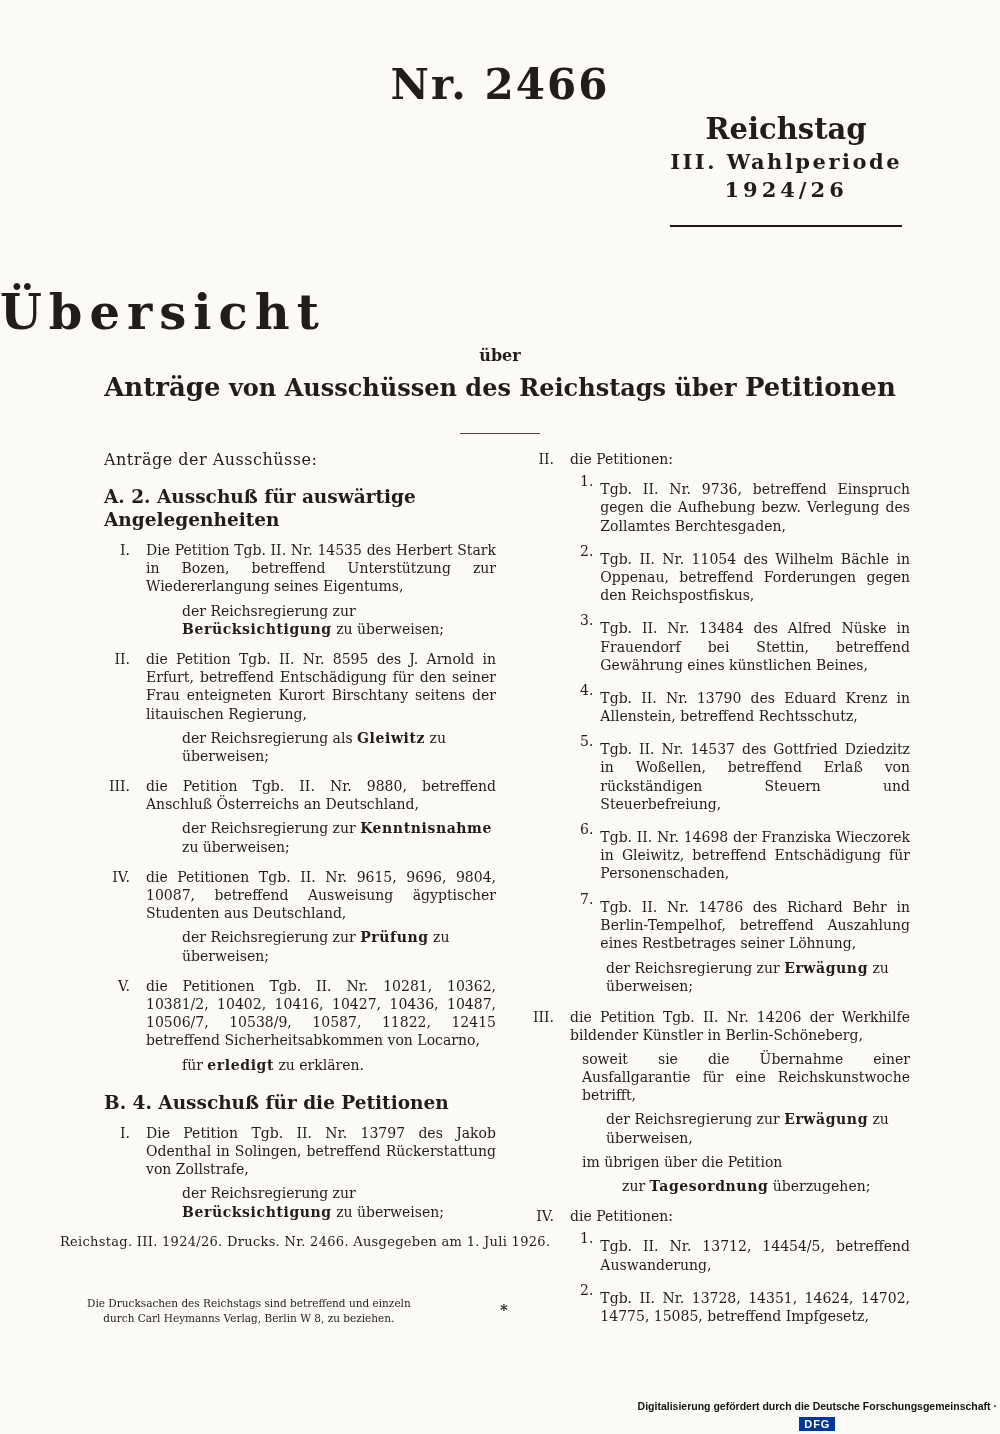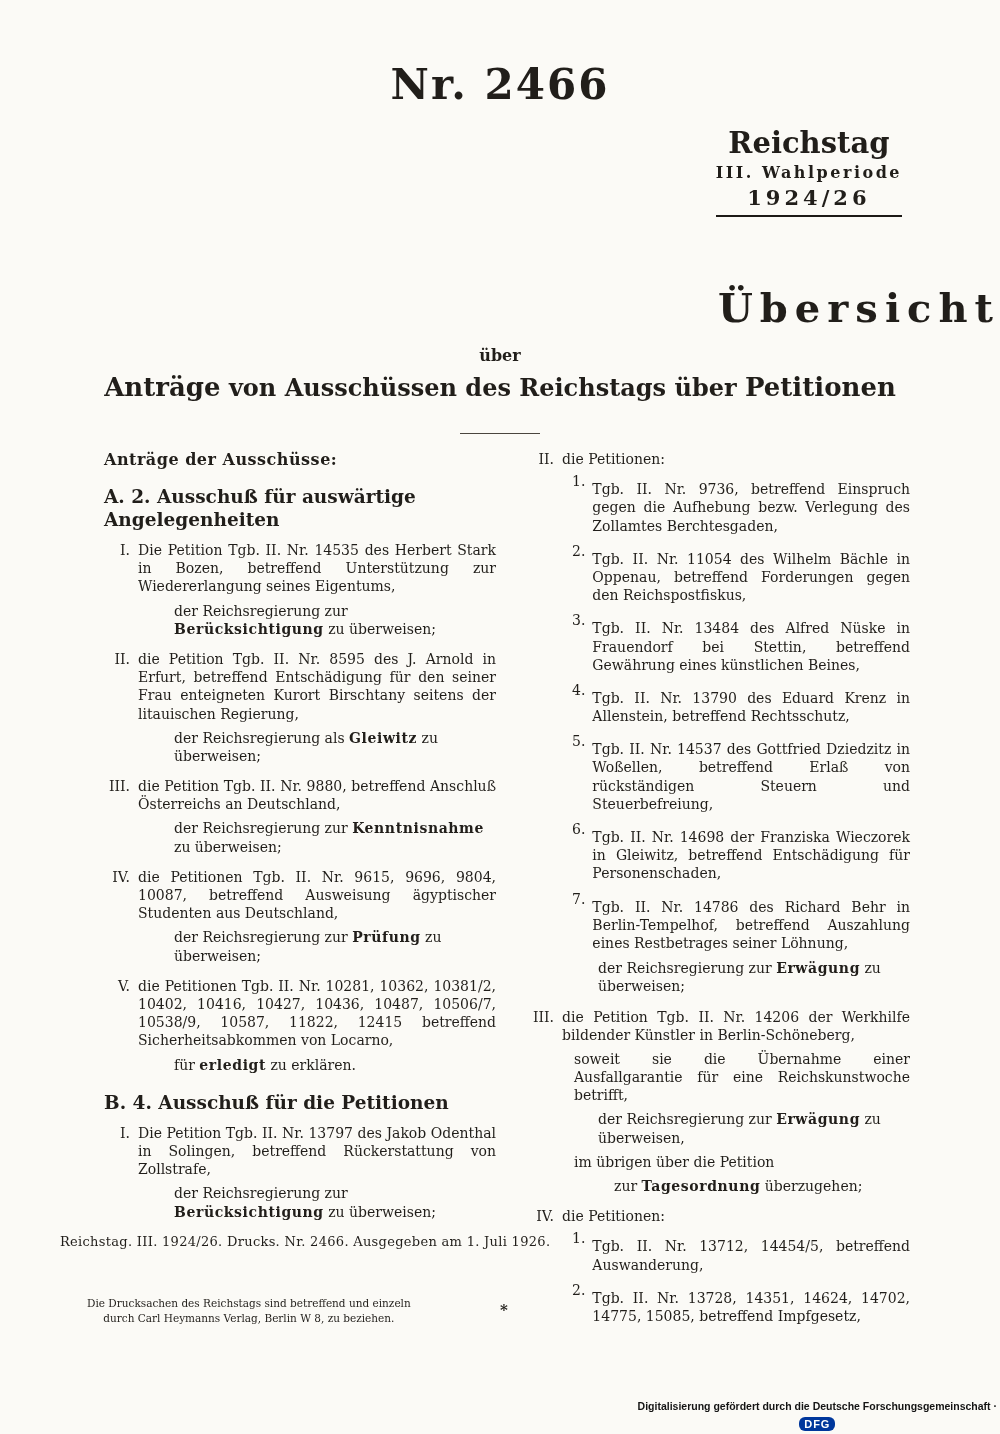--- a/index.html
+++ b/index.html
@@ -7,30 +7,30 @@
   .page {
     position:relative; width:1000px; height:1434px; margin:0 auto;
     background:#fbfaf6; color:#211e1a;
     font-family:"DejaVu Serif", serif; overflow:hidden;
   }
   .doc-number {
     position:absolute; top:60px; left:0; width:100%;
     text-align:center; font-size:42px; font-weight:bold; letter-spacing:2px;
   }
   .masthead {
-    position:absolute; top:126px; right:98px; text-align:center;
-    border-bottom:2.5px solid #1c1916; padding-bottom:5px;
+    position:absolute; top:112px; right:98px; text-align:center;
+    border-bottom:2.5px solid #1c1916; padding-bottom:23px;
   }
   .mast-org { font-size:29px; font-weight:bold; }
-  .mast-period { font-size:16px; font-weight:bold; letter-spacing:2.5px; margin-top:3px; }
+  .mast-period { font-size:21px; font-weight:bold; letter-spacing:2.5px; margin-top:3px; }
   .mast-years { font-size:21px; font-weight:bold; letter-spacing:4px; margin-top:3px; }
 
   .title {
     position:absolute; top:284px; left:0; width:100%;
-    text-align:right; font-size:40px; font-weight:bold; letter-spacing:7px;
+    text-align:left; font-size:48px; font-weight:bold; letter-spacing:7px;
   }
   .subtitle-small {
     position:absolute; top:346px; left:0; width:100%;
     text-align:center; font-size:16px; font-weight:bold;
   }
   .subtitle {
     position:absolute; top:372px; left:0; width:100%;
     text-align:center; font-size:26px; font-weight:bold;
   }
   .subtitle .st-mid { font-size:24px; }
@@ -40,30 +40,30 @@
   }
 
   .col {
     position:absolute; top:450px; font-size:14px; line-height:1.3;
     text-align:justify;
   }
   .col-left  { left:104px; width:392px; }
   .col-right { left:528px; width:382px; }
 
   .col-heading {
-    font-size:16px; font-weight:bold; letter-spacing:0.5px;
+    font-size:16px; font-weight:normal; letter-spacing:0.5px;
     margin-bottom:14px; text-align:left;
   }
   .section-heading {
     font-size:18.5px; font-weight:bold; line-height:1.25;
     margin:14px 0 10px 0; text-align:left;
   }
   .section-heading.first { margin-top:4px; }
 
-  .item { display:flex; margin-bottom:9px; }
+  .item { display:flex; margin-bottom:9px;gap:8px; }
   .numeral { flex:0 0 34px; text-align:right; padding-right:8px; }
   .item-body { flex:1; min-width:0; }
   .item-text { text-align:justify; }
   .resolution { margin:6px 0 3px 36px; text-align:left; }
   .resolution.deep { margin-left:52px; }
   .clause { margin:6px 0 3px 12px; text-align:justify; }
   .clause.short { text-align:left; }
   .subitems { margin-top:4px; }
   .subitem { display:flex; margin:0 0 7px 10px; }
   .subnum { flex:0 0 19px; text-align:right; padding-right:7px; }
@@ -81,21 +81,21 @@
   .print-mark {
     position:absolute; left:500px; top:1301px; font-size:15px; font-weight:bold;
   }
   .dfg-bar {
     position:absolute; right:3px; bottom:3px;
     display:flex; align-items:center; gap:5px;
     font-family:"Liberation Sans", sans-serif; font-size:10.5px; font-weight:bold; color:#141414;flex-direction:column;
   }
   .dfg-logo {
     display:inline-block; background:#00379c; color:#ffffff;
-    padding:1px 5px; font-size:11px; font-weight:bold; letter-spacing:1px;border-radius:6px;
+    padding:1px 5px; font-size:11px; font-weight:bold; letter-spacing:1px;
   }
 </style>
 </head>
 <body>
 
 <div class="page">
 
   <div class="doc-number">Nr. 2466</div>
 
   <div class="masthead">

